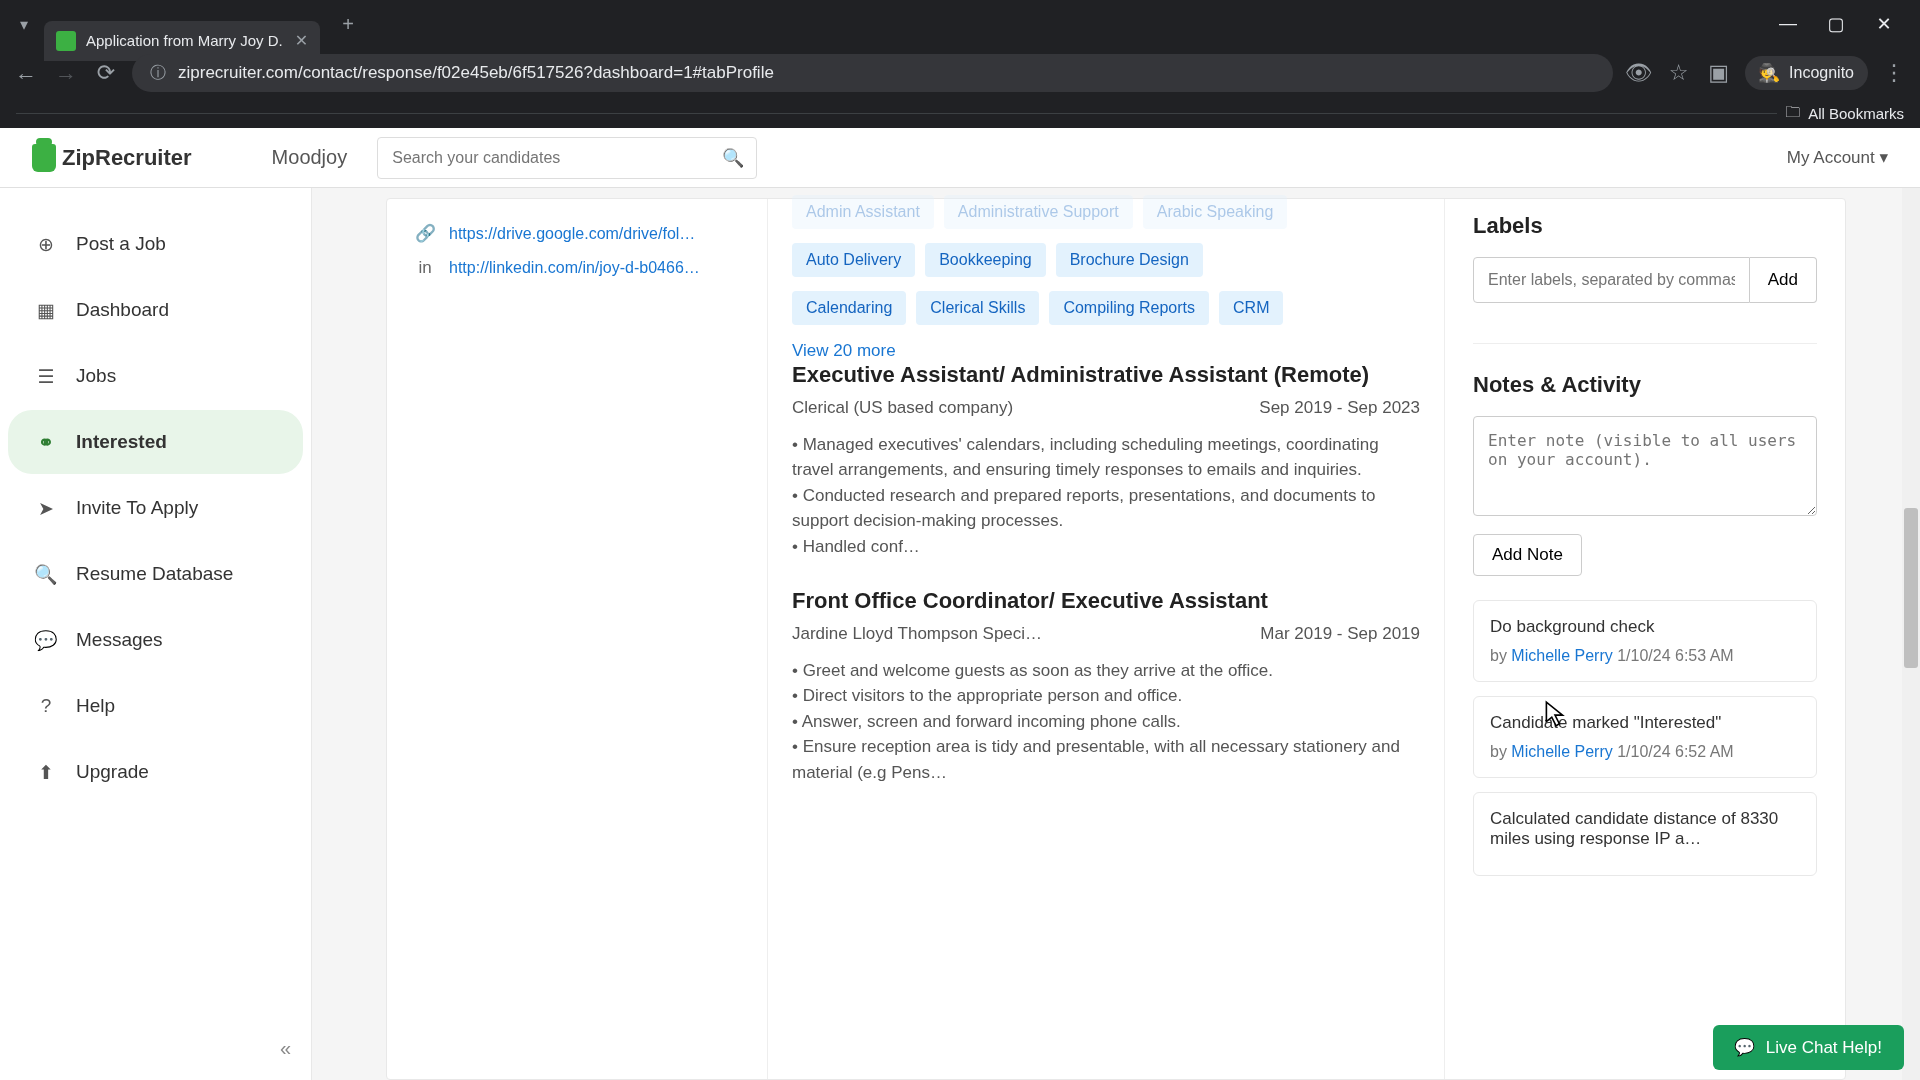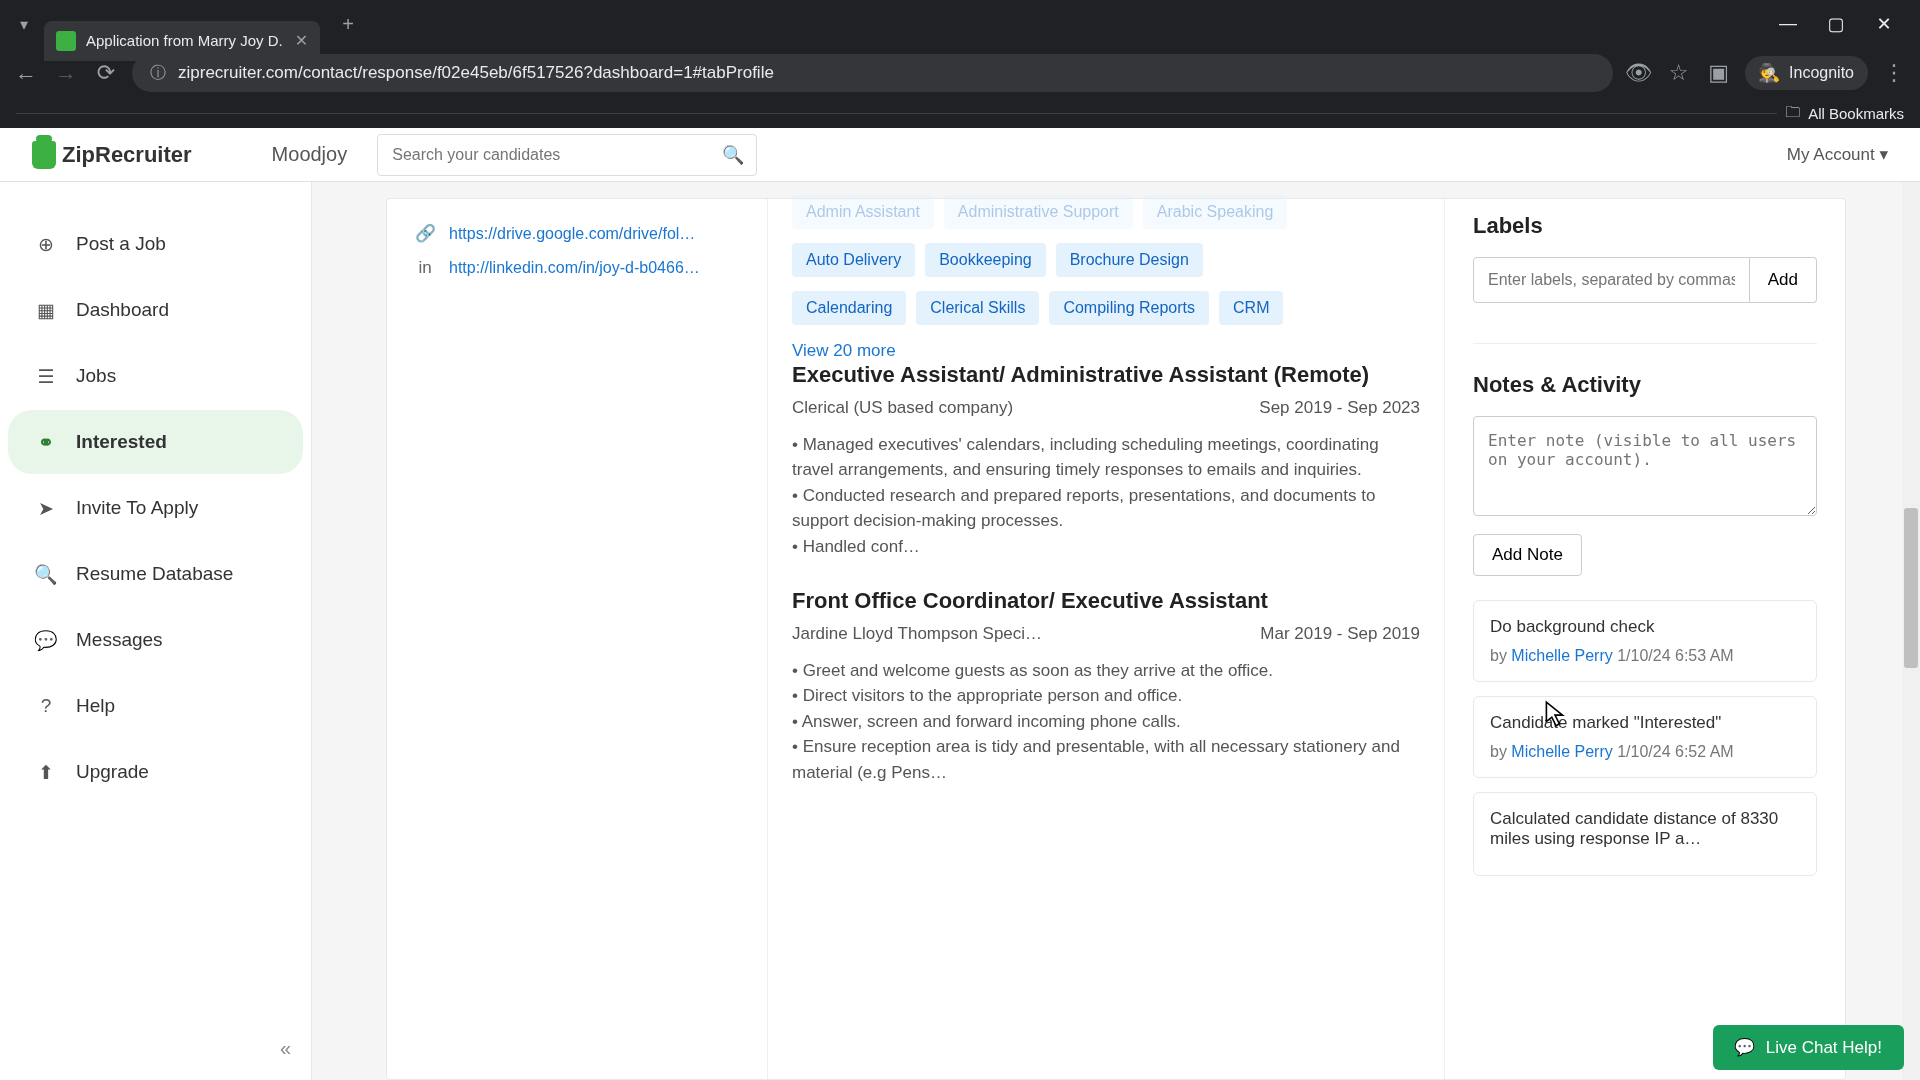--- a/index.html
+++ b/index.html
@@ -23,21 +23,21 @@
 .url-lock { color: #9aa0a6; margin-right: 12px; font-size: 16px; }
 .url-text { color: #e8eaed; font-size: 17px; }
 .incognito-chip { background: #35363a; border-radius: 20px; padding: 6px 14px; display: flex; align-items: center; gap: 8px; color: #e8eaed; font-size: 16px; }
 .incognito-icon { font-size: 18px; }
 
 .bookmarks-bar { height: 30px; display: flex; justify-content: flex-end; align-items: center; padding: 0 16px; color: #e8eaed; font-size: 15px; gap: 8px; }
 .bookmarks-bar::before { content: ""; flex: 1; border-top: 1px solid #3c4043; }
 
 .app { display: flex; height: calc(1080px - 128px); background: #f5f5f5; }
 
-.top-header { position: absolute; top: 128px; left: 0; right: 0; height: 54px; background: #fff; border-bottom: 1px solid #e0e0e0; display: flex; align-items: center; padding: 0 32px; z-index: 10; }
+.top-header { position: absolute; top: 128px; left: 0; right: 0; height: 60px; background: #fff; border-bottom: 1px solid #e0e0e0; display: flex; align-items: center; padding: 0 32px; z-index: 10; }
 .logo { display: flex; align-items: center; gap: 6px; }
 .logo-mark { width: 24px; height: 28px; background: #3cb043; border-radius: 3px 3px 6px 6px; position: relative; }
 .logo-mark::before { content: ""; position: absolute; top: -6px; left: 4px; width: 16px; height: 8px; background: #3cb043; border-radius: 4px; }
 .logo-text { font-size: 22px; font-weight: 700; color: #333; }
 .company-name { margin-left: 80px; font-size: 20px; color: #555; }
 .search-box { margin-left: 30px; position: relative; width: 380px; }
 .search-box input { width: 100%; height: 42px; border: 1px solid #ddd; border-radius: 4px; padding: 0 44px 0 14px; font-size: 16px; }
 .search-icon-btn { position: absolute; right: 12px; top: 50%; transform: translateY(-50%); color: #888; font-size: 18px; cursor: pointer; }
 .account-dropdown { margin-left: auto; font-size: 17px; color: #555; cursor: pointer; }
 

